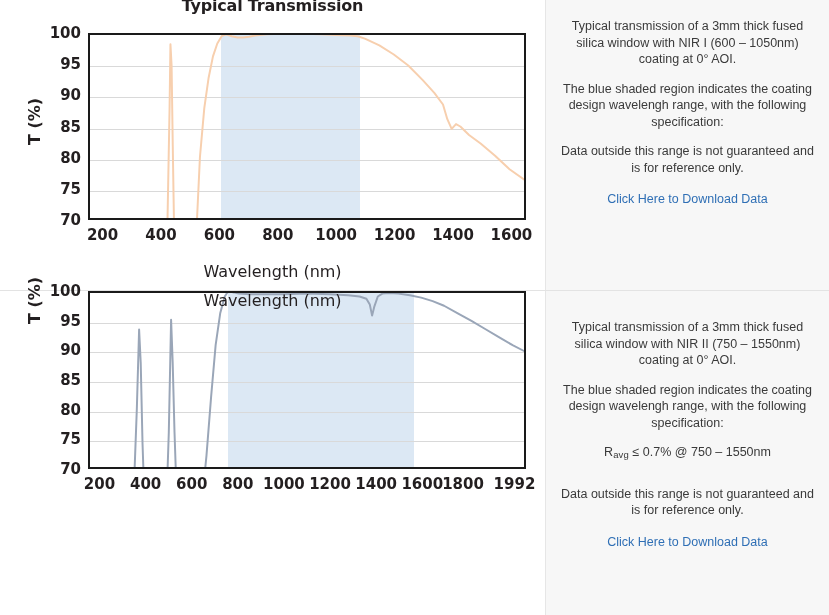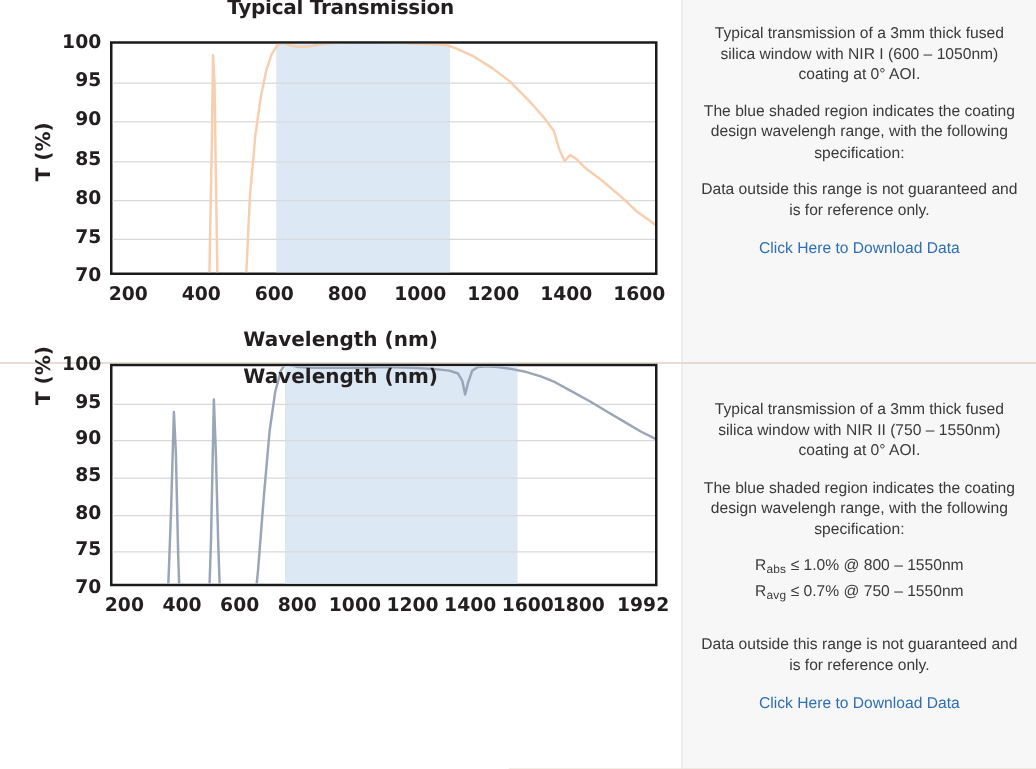--- a/index.html
+++ b/index.html
@@ -64,21 +64,21 @@
     font-family: "DejaVu Sans", sans-serif;
     font-size: 16px; font-weight: bold; color: #231f20;
     transform: rotate(-90deg); transform-origin: center center;
     white-space: nowrap;
   }
   #c1-ylabel { left: 11px; top: 112px; }
   #c2-ylabel { left: 11px; top: 455px - 291px; }
   .xlabel {
     position: absolute; left: 0; width: 545px; text-align: center;
     font-family: "DejaVu Sans", sans-serif;
-    font-size: 16px; font-weight: bold; color: #231f20;
+    font-size: 16px; font-weight: normal; color: #231f20;
   }
   #c1-xlabel { top: 262px; }
   #c2-xlabel { top: 588px - 291px; }
 
   
   .info-inner { position: absolute; left: 14px; right: 14px; text-align: center; }
   #info1-inner { top: 18px; }
   #info2-inner { top: 28px; }
   .info-para {
     font-family: "Liberation Sans", sans-serif;
@@ -208,21 +208,20 @@
         </div>
 
       <div class="xlabel" id="c2-xlabel">Wavelength (nm)</div>
     </div>
 
     <div class="info-pane">
       <div class="info-inner" id="info2-inner">
         <div class="info-para">Typical transmission of a 3mm thick fused silica window with NIR II (750 – 1550nm) coating at 0° AOI.</div>
         <div class="info-para">The blue shaded region indicates the coating design wavelengh range, with the following specification:</div>
         <div class="spec-block tight" id="specs-2">
-            <div class="spec-line"><span>R</span><span class="sub">abs</span><span> ≤ 1.0% @ 800 – 1550nm</span></div>
             <div class="spec-line"><span>R</span><span class="sub">avg</span><span> ≤ 0.7% @ 750 – 1550nm</span></div>
           </div>
         <div class="info-para">Data outside this range is not guaranteed and is for reference only.</div>
         <a class="dl-link" href="#">Click Here to Download Data</a>
       </div>
     </div>
 
   </div>
 
 </div>

